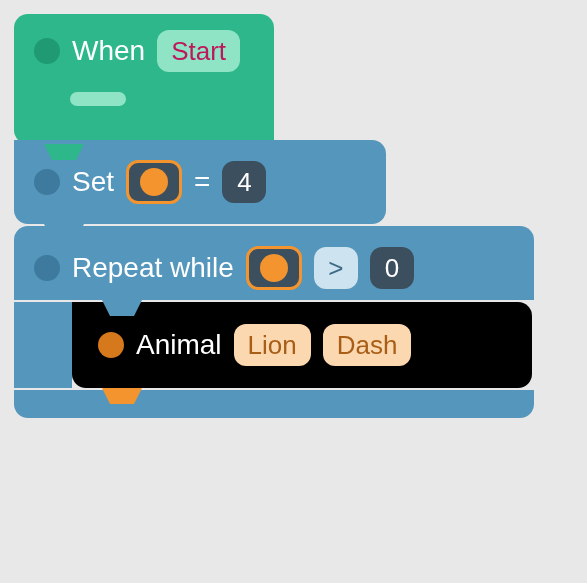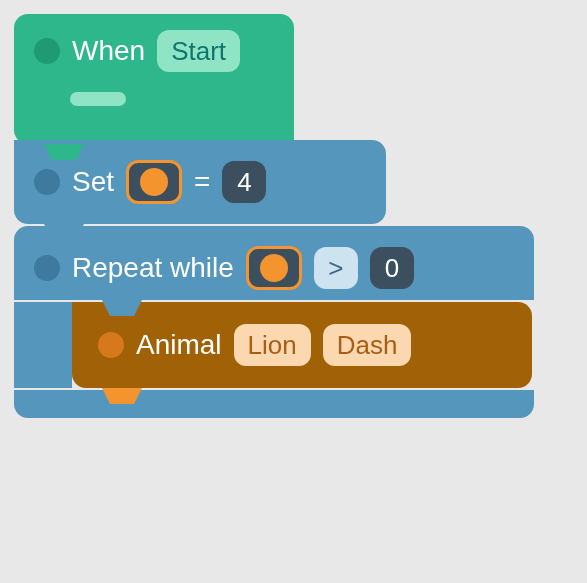--- a/index.html
+++ b/index.html
@@ -28,21 +28,21 @@
     left: 30px;
     width: 40px;
     height: 16px;
     clip-path: polygon(0 0, 100% 0, 80% 100%, 20% 100%);
     z-index: 2;
   }
   .green { background: #2db78b; }
   .green .notch { background: #2db78b; }
   .blue { background: #5596bc; }
   .blue .notch { background: #5596bc; }
-  .orange { background: #a16207; }
+  .orange { background: #000000; }
   .orange .notch { background: #f3942e; }
 
   .row {
     display: flex;
     align-items: center;
     gap: 12px;
     font-size: 28px;
     font-weight: 400;
   }
   .dot {
@@ -57,21 +57,21 @@
 
   .pill {
     border-radius: 12px;
     padding: 4px 14px;
     font-size: 26px;
     display: inline-flex;
     align-items: center;
     justify-content: center;
     min-height: 42px;
   }
-  .pill.light-green { background: #8fe4c5; color: #0f766e; }
+  .pill.light-green { background: #8fe4c5; color: #be185d; }
   .pill.slate { background: #3c4f5e; color: #fff; min-width: 44px; }
   .pill.light-blue { background: #cde3ef; color: #3d6a87; min-width: 44px; }
   .pill.peach { background: #fcd8b0; color: #a85e17; }
 
   .var-slot {
     background: #3c4f5e;
     border: 3px solid #f3942e;
     border-radius: 12px;
     padding: 4px 10px;
     display: inline-flex;
@@ -90,21 +90,21 @@
   .small-bar {
     width: 56px;
     height: 14px;
     border-radius: 8px;
     background: #8fe4c5;
     margin-top: 20px;
     margin-left: 36px;
   }
 
   .when-block {
-    width: 280px;
+    width: 260px;
     height: 130px;
     border-radius: 14px 14px 0 14px;
     text-align: right;
   }
   .set-block {
     width: 372px;
     margin-top: -4px;
     border-radius: 0 14px 14px 14px;
     padding: 20px 20px;
   }

